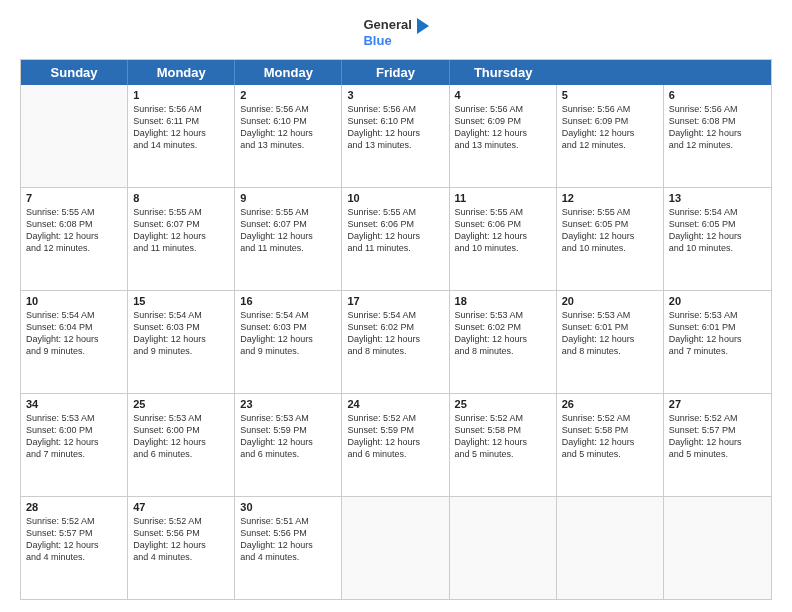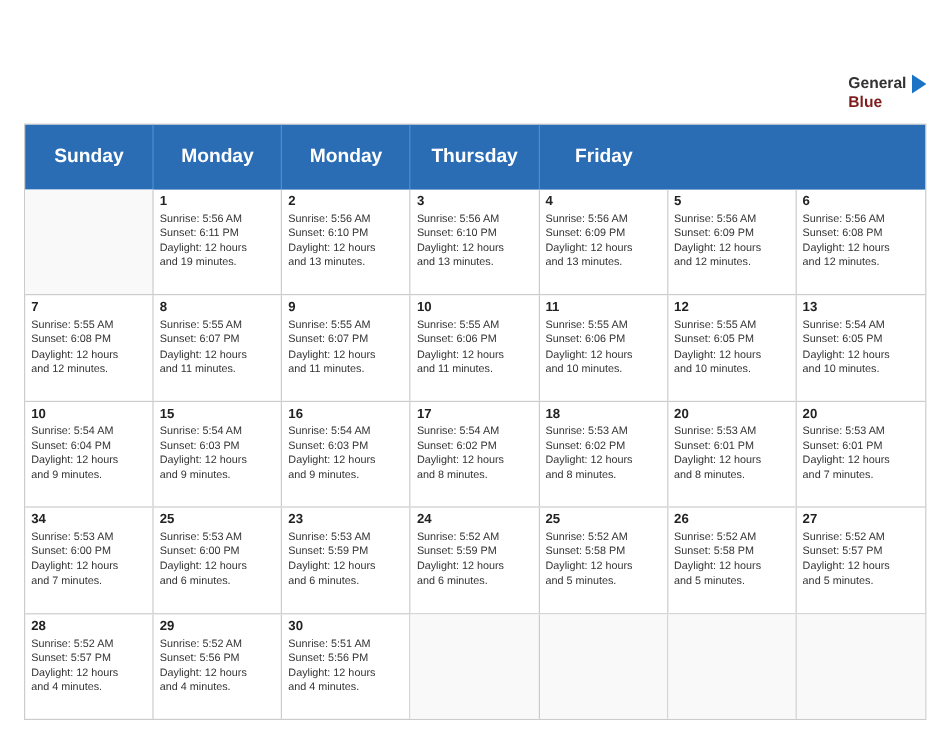--- a/index.html
+++ b/index.html
@@ -13,23 +13,22 @@
     .page {
       width: 792px;
       height: 612px;
       padding: 18px 20px 12px 20px;
       display: flex;
       flex-direction: column;
     }
     .header {
       display: flex;
       align-items: flex-start;
-      justify-content: flex-end;
+      justify-content: center;
       margin-bottom: 10px;
-      margin-top: 44px;
     }
     .logo {
       display: flex;
       align-items: center;
       gap: 4px;
     }
     .title-block {
       text-align: right;
     }
     .month-title {
@@ -49,24 +48,24 @@
       flex-direction: column;
       border: 1px solid #ccc;
     }
     .cal-header-row {
       display: grid;
       grid-template-columns: repeat(7, 1fr);
       background: #2a6db5;
     }
     .cal-header-cell {
       color: #fff;
-      font-size: 16px;
+      font-size: 13px;
       font-weight: bold;
       text-align: center;
-      padding: 18px 2px;
+      padding: 5px 2px;
       border-right: 1px solid #4a8fd0;
     }
     .cal-header-cell:last-child { border-right: none; }
     .cal-body {
       flex: 1;
       display: flex;
       flex-direction: column;
     }
     .cal-row {
       display: grid;
@@ -104,46 +103,46 @@
 <body>
 
 <div class="page">
   <div class="header">
     <div class="logo">
   <div style="font-size:13px; font-weight:bold; line-height:1.15;">
     <span style="color:#333;">General</span>
     <svg width="12" height="16" viewBox="0 0 12 16" style="vertical-align:middle; margin-left:1px;">
       <polygon points="0,0 12,8 0,16" fill="#1a73c4"></polygon>
     </svg>
-    <br><span style="color:#7f1d1d;">Blue</span>
+    <br><span style="color:#3b82f6;">Blue</span>
   </div>
 </div>
     <div class="title-block">
       <div class="month-title"></div>
       <div class="subtitle"></div>
     </div>
   </div>
 
   <div class="calendar">
     <div class="cal-header-row">
     <div class="cal-header-cell">Sunday</div>
         <div class="cal-header-cell">Monday</div>
         <div class="cal-header-cell">Monday</div>
+        <div class="cal-header-cell">Friday</div>
         <div class="cal-header-cell">Thursday</div>
-        <div class="cal-header-cell">Friday</div>
       </div>
     <div class="cal-body">
     <div class="cal-row">
           <div class="cal-cell empty"></div>
           <div class="cal-cell">
             <span class="day-num">1</span>
             <span class="cell-line">Sunrise: 5:56 AM</span>
             <span class="cell-line">Sunset: 6:11 PM</span>
             <span class="cell-line">Daylight: 12 hours</span>
-            <span class="cell-line">and 19 minutes.</span>
+            <span class="cell-line">and 14 minutes.</span>
           </div>
           <div class="cal-cell">
             <span class="day-num">2</span>
             <span class="cell-line">Sunrise: 5:56 AM</span>
             <span class="cell-line">Sunset: 6:10 PM</span>
             <span class="cell-line">Daylight: 12 hours</span>
             <span class="cell-line">and 13 minutes.</span>
           </div>
           <div class="cal-cell">
             <span class="day-num">3</span>
@@ -329,21 +328,21 @@
         </div>
         <div class="cal-row">
           <div class="cal-cell">
             <span class="day-num">28</span>
             <span class="cell-line">Sunrise: 5:52 AM</span>
             <span class="cell-line">Sunset: 5:57 PM</span>
             <span class="cell-line">Daylight: 12 hours</span>
             <span class="cell-line">and 4 minutes.</span>
           </div>
           <div class="cal-cell">
-            <span class="day-num">29</span>
+            <span class="day-num">47</span>
             <span class="cell-line">Sunrise: 5:52 AM</span>
             <span class="cell-line">Sunset: 5:56 PM</span>
             <span class="cell-line">Daylight: 12 hours</span>
             <span class="cell-line">and 4 minutes.</span>
           </div>
           <div class="cal-cell">
             <span class="day-num">30</span>
             <span class="cell-line">Sunrise: 5:51 AM</span>
             <span class="cell-line">Sunset: 5:56 PM</span>
             <span class="cell-line">Daylight: 12 hours</span>

